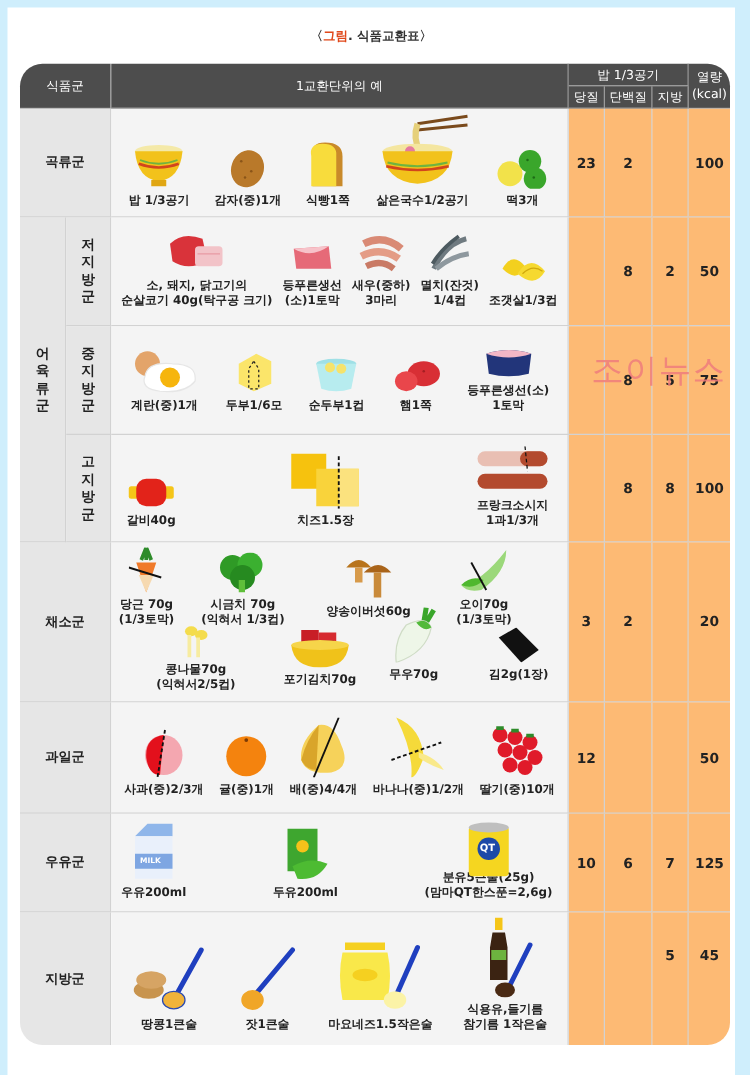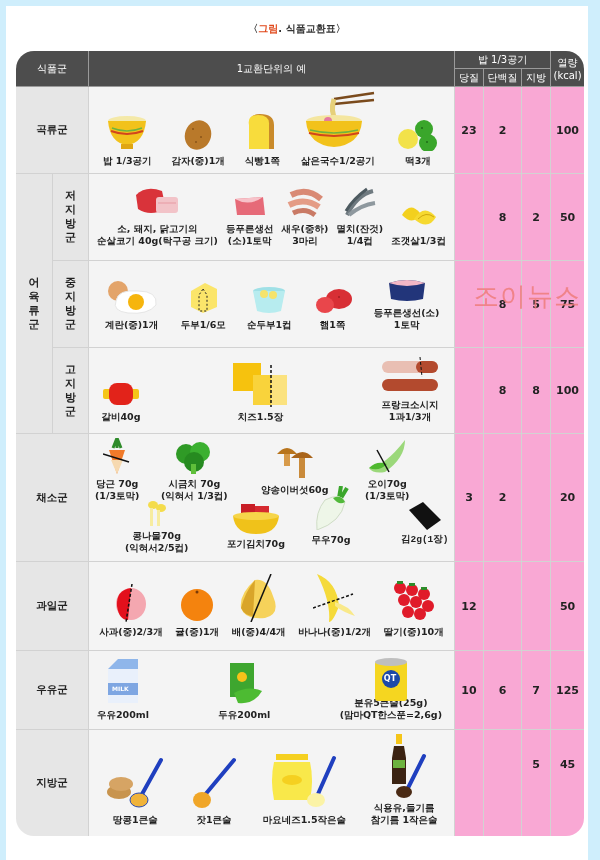--- a/index.html
+++ b/index.html
@@ -26,21 +26,21 @@
   }
   table.fx th.tl { border-top-left-radius:18px; }
   table.fx th.tr { border-top-right-radius:18px; border-right:none; }
   table.fx td {
     border-right:1px solid #d2d2d2; border-bottom:1px solid #d2d2d2; text-align:center; vertical-align:middle;
     padding:0; background:#efefef;
   }
   table.fx td.grp { background:#e6e6e6; font-weight:bold; font-size:10.5px; }
   table.fx td.sub { background:#e6e6e6; font-weight:bold; font-size:11px; line-height:14px; }
   table.fx td.vert span { display:block; }
-  table.fx td.num { font-weight:bold; font-size:11px; background:#f9a8d4;margin-left:33px; }
+  table.fx td.num { font-weight:bold; font-size:11px; background:#fdba74;margin-left:33px; }
   table.fx td.items { background:#f4f4f4; position:relative; }
   table.fx tr.last td { border-bottom:none; }
   table.fx tr.last td.grp { border-bottom-left-radius:18px; }
   table.fx tr.last td.lastcol { border-bottom-right-radius:18px; border-right:none; }
   table.fx td.lastcol { border-right:none; }
   .items-wrap { display:flex; justify-content:space-around; align-items:flex-end; padding:4px 4px 6px 4px; }
   .item { display:flex; flex-direction:column; align-items:center; }
   .item .ic { display:block; margin-bottom:4px; }
   .item .lb { font-size:9.5px; font-weight:bold; color:#222; line-height:12px; text-align:center; white-space:pre-line; }
   .veg-grid { position:relative; height:124px; }
@@ -374,21 +374,21 @@
             <span class="lb">포기김치70g</span>
           </div>
           <div class="item" style="left:222px;top:50px;">
             <svg class="ic" width="40" height="44" viewBox="0 0 40 44">
                 <path d="M30 0 L28 12 M36 2 L30 12" stroke="#3aa62b" stroke-width="4"></path>
                 <path d="M14 14 Q30 6 34 16 Q30 36 6 44 Q4 26 14 14 Z" fill="#eef6e8" stroke="#cfdcc6"></path>
                 <path d="M22 12 Q30 8 34 16 Q28 20 22 12 Z" fill="#52b93a"></path>
               </svg>
             <span class="lb">무우70g</span>
           </div>
-          <div class="item" style="left:312px;top:66px;font-family:Liberation Mono, monospace;">
+          <div class="item" style="left:302px;top:66px;">
             <svg class="ic" width="36" height="28" viewBox="0 0 36 28">
                 <path d="M2 8 L16 0 L34 18 L20 28 Z" fill="#111"></path>
               </svg>
             <span class="lb">김2g(1장)</span>
           </div>
         </div>
       </td>
       <td class="num">3</td>
       <td class="num">2</td>
       <td class="num"></td>

